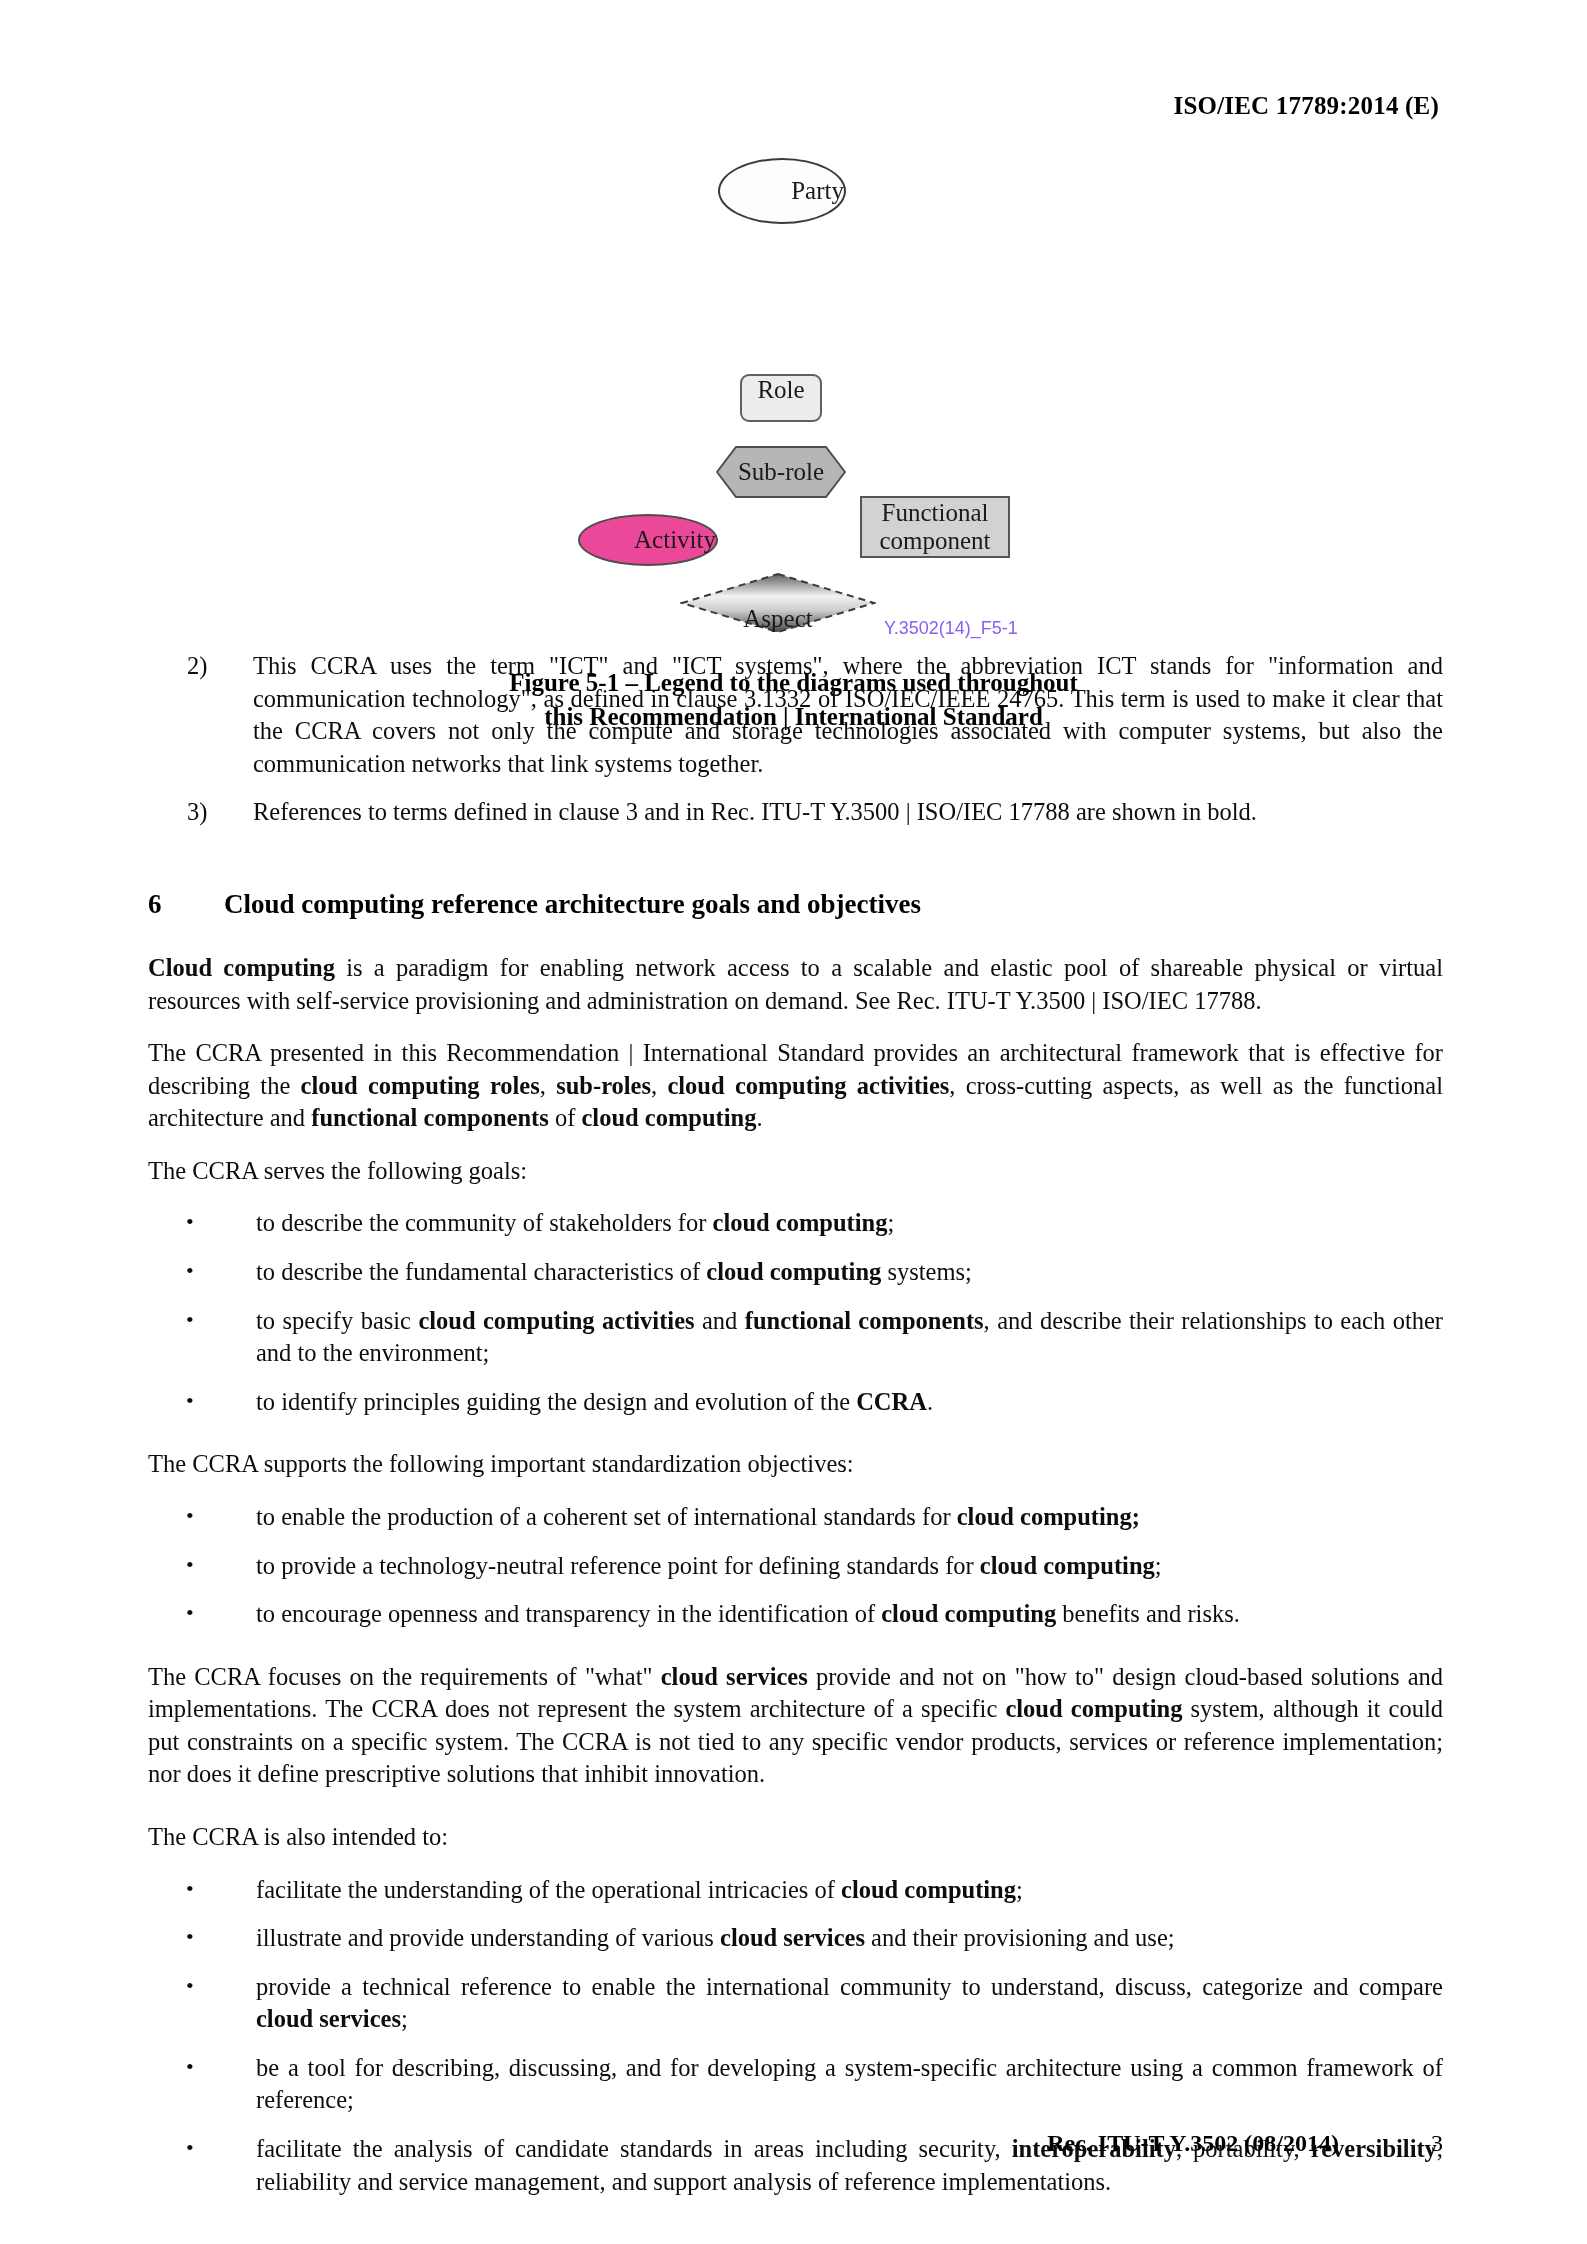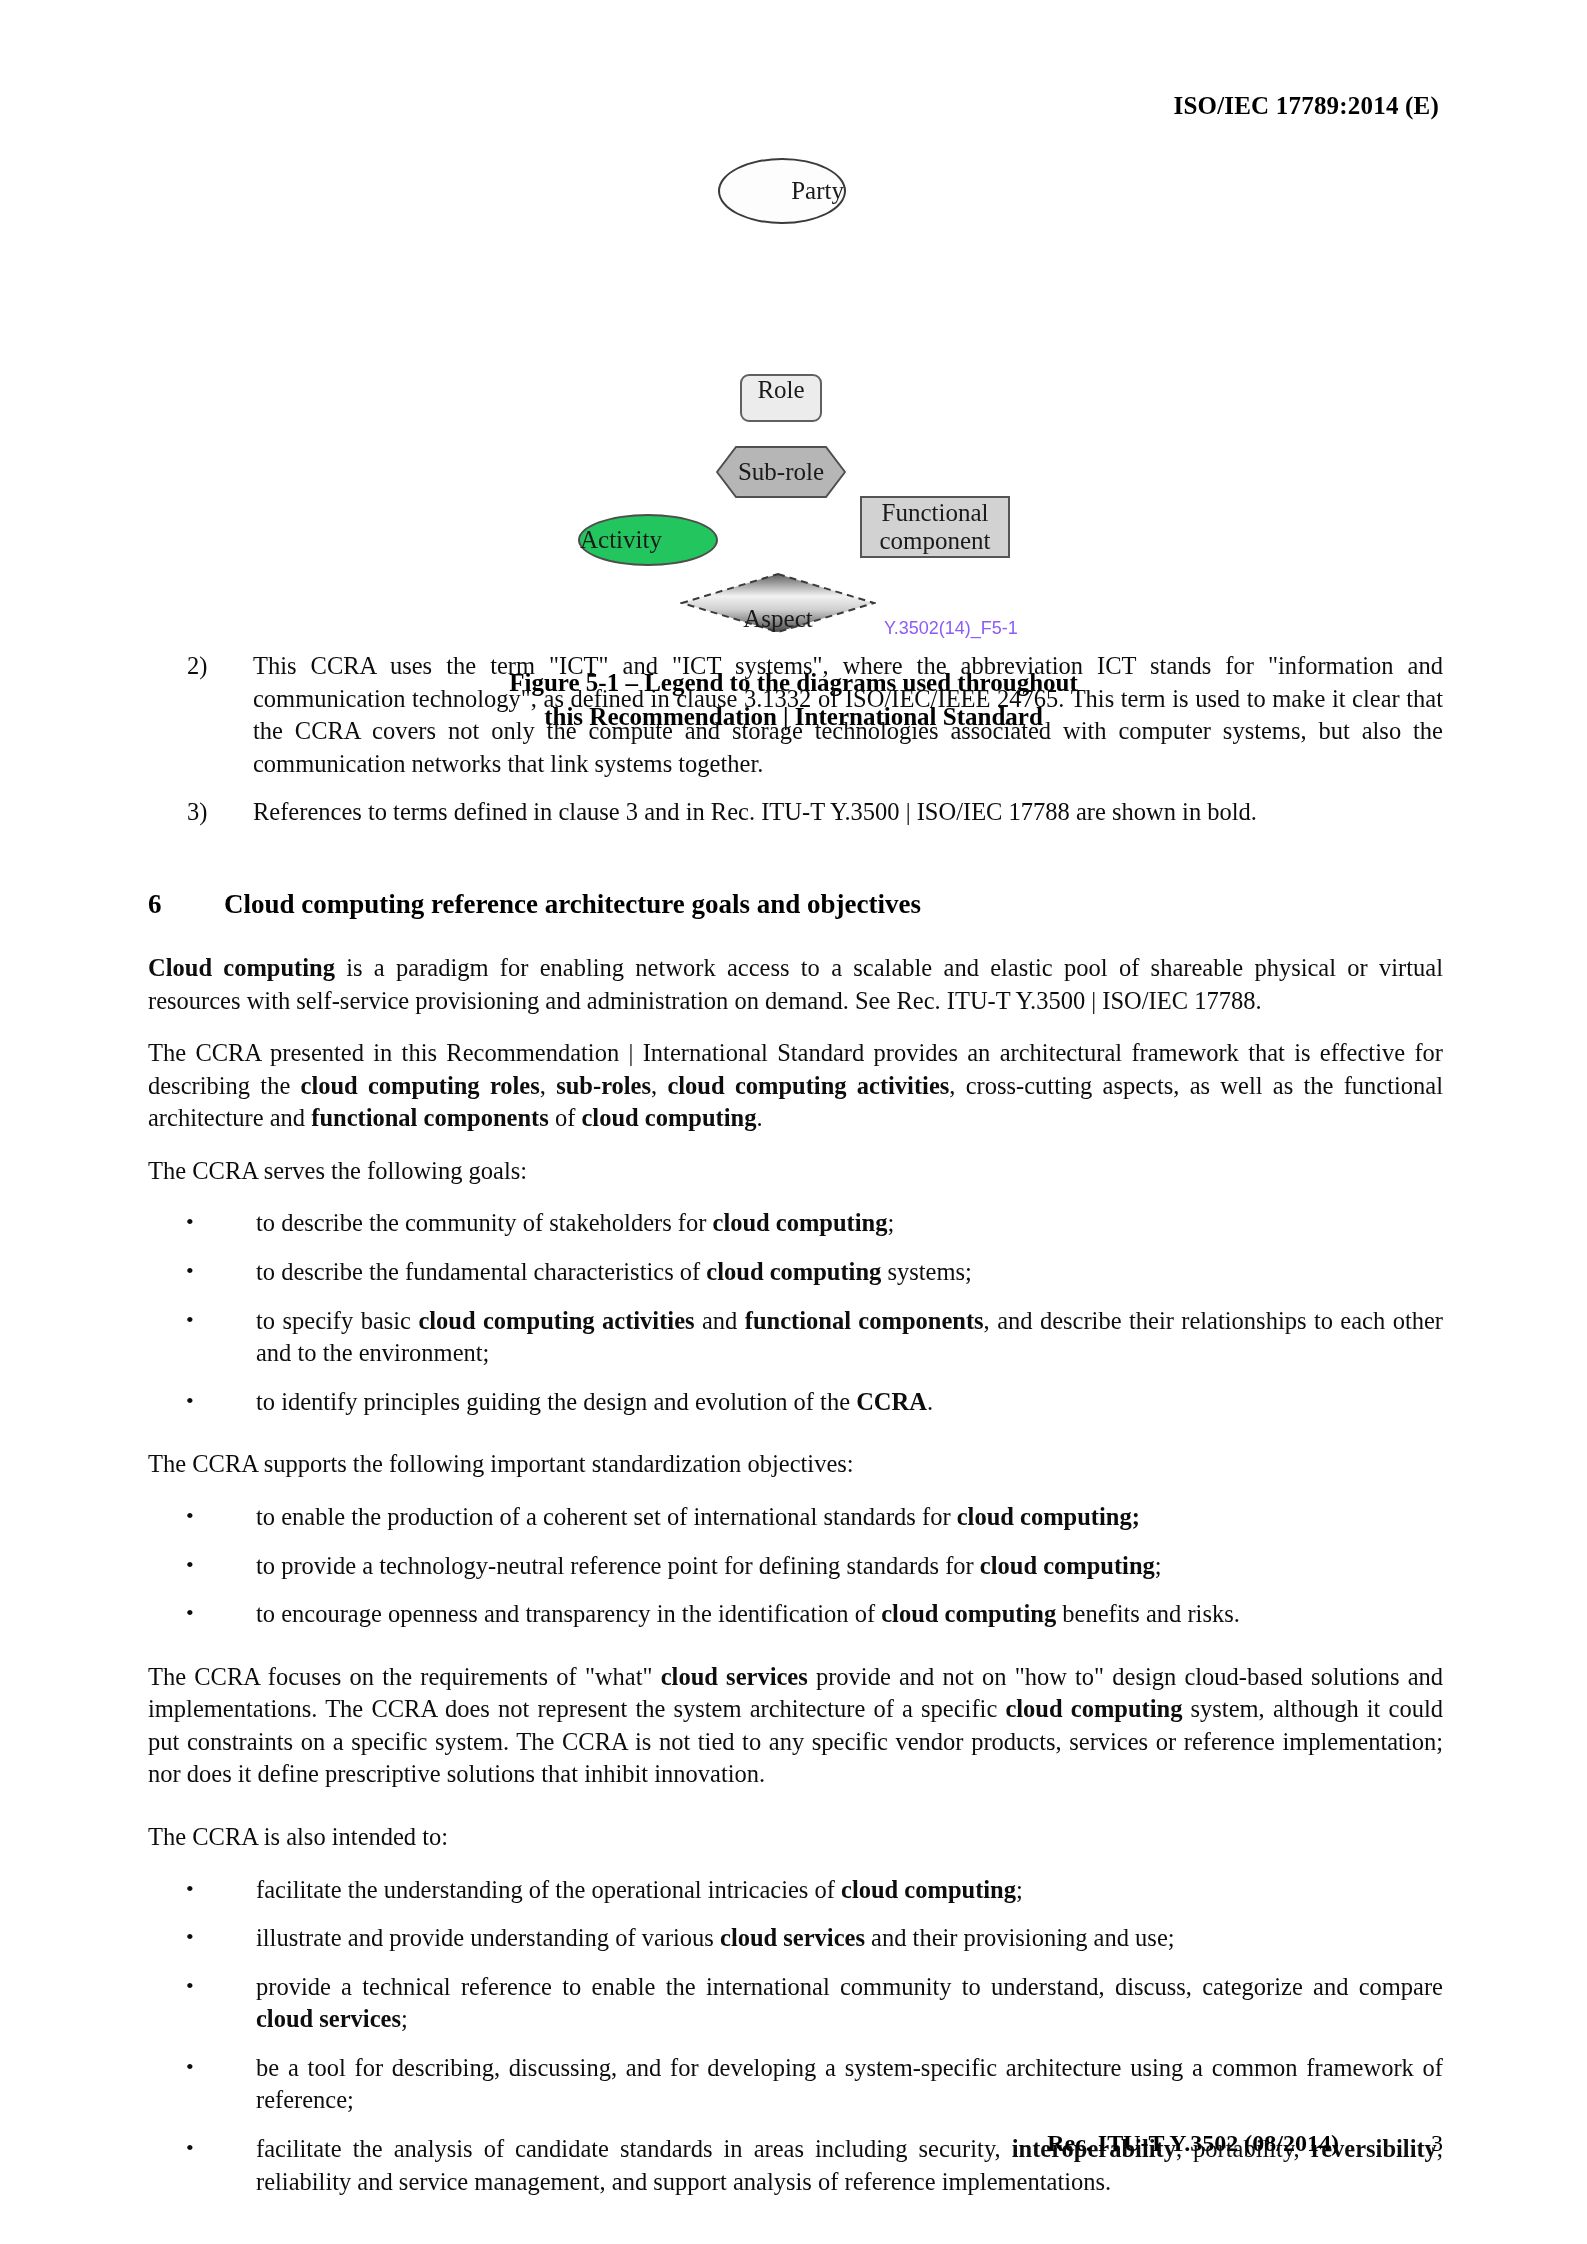--- a/index.html
+++ b/index.html
@@ -99,24 +99,24 @@
 
   
   .node-activity {
     position: absolute;
     left: 578px;
     top: 374px;
     width: 140px;
     height: 52px;
     border: 2px solid #4d4d4d;
     border-radius: 50%;
-    background: #22c55e;
+    background: #ec4899;
     display: flex;
     align-items: center;
-    justify-content: flex-start;
+    justify-content: flex-end;
     box-sizing: border-box;
   }
 
   
   .node-funccomp {
     position: absolute;
     left: 860px;
     top: 356px;
     width: 150px;
     height: 62px;

